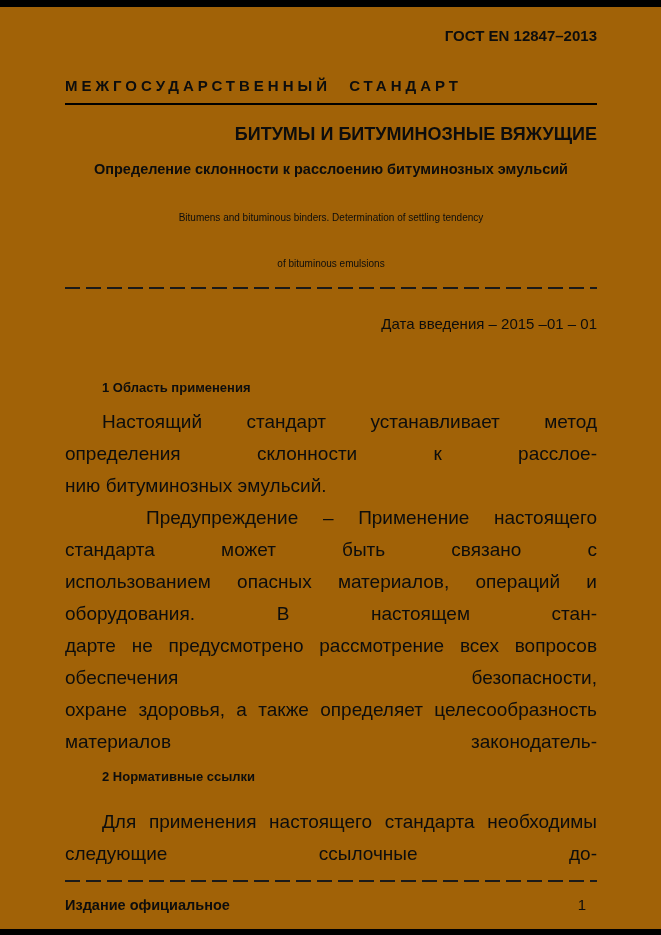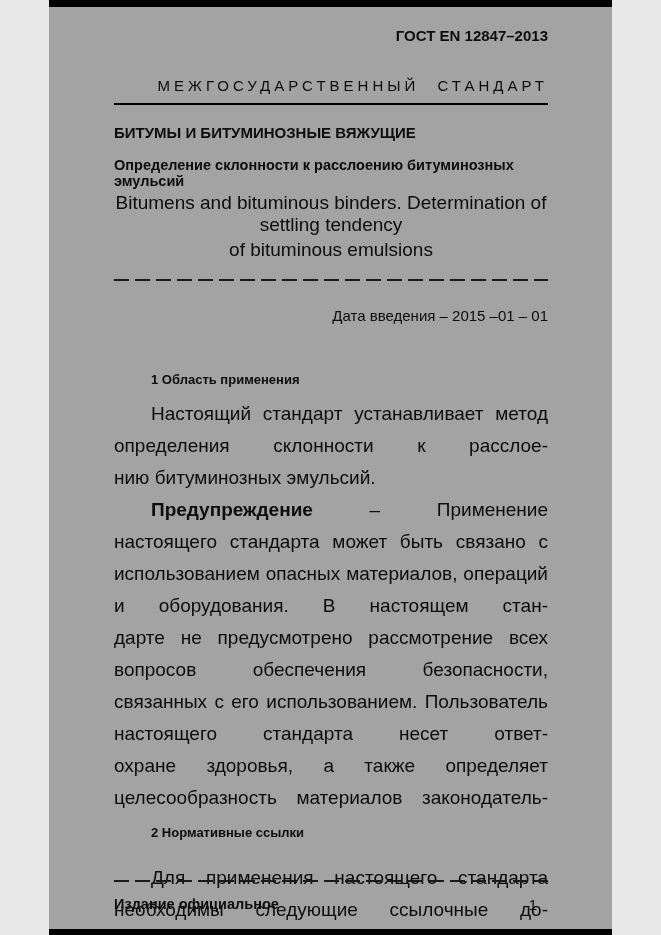--- a/index.html
+++ b/index.html
@@ -1,51 +1,51 @@
 <!DOCTYPE html>
 <html><head>
 <meta charset="utf-8">
 <style>
   html, body { margin: 0; padding: 0; background: #e8e8e8; }
   .page {
     position: relative;
-    width: 563px;
+    width: 661px;
     height: 935px;
     margin: 0 auto;
-    background: #a3a3a3;
+    background: #a16207;
     font-family: "Liberation Sans", sans-serif;
     color: #0d0d0d;
     overflow: hidden;
   }
   .edge-bar { position: absolute; left: 0; right: 0; background: #000; }
   .edge-bar.top { top: 0; height: 7px; }
   .edge-bar.bottom { bottom: 0; height: 6px; }
 
   .content { position: absolute; left: 65px; right: 64px; top: 7px; }
 
   .doc-code {
     margin-top: 20px;
     text-align: right;
     font-weight: bold;
     font-size: 15px;
   }
   .std-type {
     margin-top: 33px;
-    text-align: right;
-    font-weight: normal;
+    text-align: left;
+    font-weight: bold;
     font-size: 15px;
     letter-spacing: 4px;
     word-spacing: 10px;
     white-space: nowrap;
   }
   .header-rule { margin-top: 9px; height: 2px; background: #000; }
 
-  .title-ru   { margin-top: 19px; text-align: left; font-weight: bold; font-size: 15px; }
-  .subtitle-ru{ margin-top: 16px; text-align: left; font-weight: bold; font-size: 14.5px; }
-  .title-en   { margin-top: 3px; text-align: center; font-size: 19px; }
+  .title-ru   { margin-top: 19px; text-align: right; font-weight: bold; font-size: 18px; }
+  .subtitle-ru{ margin-top: 16px; text-align: center; font-weight: bold; font-size: 14.5px; }
+  .title-en   { margin-top: 35px; text-align: center; font-size: 10px; }
 
   .dashed {
     height: 2px;
     background: repeating-linear-gradient(to right, #1a1a1a 0 15px, transparent 15px 21px);
   }
   .dashed.after-titles { margin-top: 18px; }
 
   .effective-date {
     margin-top: 26px;
     text-align: right;
@@ -60,28 +60,28 @@
     line-height: 24px;
   }
   .h-sec.first { margin-top: 44px; margin-bottom: 6px; }
   .h-sec.later { margin-top: 4px; margin-bottom: 14px; line-height: 30px; }
 
   .para { font-size: 19px; line-height: 32px; }
   .para .line { text-align: justify; text-align-last: justify; }
   .para .line.last { text-align-last: left; }
   .indent-first .line:first-child { text-indent: 37px; }
   .line.first { text-indent: 37px; }
-  b.lead { font-weight: bold; }
+  b.lead { font-weight: normal; margin-left: 44px; }
 
   .footer-sep {
     position: absolute; left: 65px; right: 64px; bottom: 53px;
   }
   .footer-row {
     position: absolute; left: 65px; right: 75px; bottom: 22px;
-    display: flex; justify-content: space-between; align-items: flex-start;
+    display: flex; justify-content: space-between; align-items: center;
     font-size: 14.5px;
   }
   .footer-edition { font-weight: bold; }
   .footer-page { font-size: 15px; }
 </style>
 </head>
 <body>
 
 <div class="page">
   <div class="edge-bar top"></div>
@@ -106,21 +106,20 @@
     <div class="para indent-first">
         <div class="line">Настоящий стандарт устанавливает метод определения склонности к расслое-</div>
         <div class="line last">нию битуминозных эмульсий.</div>
       </div>
 
     <div class="para">
       <div class="line first"><b class="lead">Предупреждение</b><span> – Применение настоящего стандарта может быть связано с</span></div>
       <div>
           <div class="line">использованием опасных материалов, операций и оборудования. В настоящем стан-</div>
           <div class="line">дарте не предусмотрено рассмотрение всех вопросов обеспечения безопасности,</div>
-          <div class="line">связанных с его использованием. Пользователь настоящего стандарта несет ответ-</div>
           <div class="line">охране здоровья, а также определяет целесообразность материалов законодатель-</div>
         </div>
     </div>
 
     <div class="h-sec later">2 Нормативные ссылки</div>
 
     <div class="para indent-first">
         <div class="line">Для применения настоящего стандарта необходимы следующие ссылочные до-</div>
       </div>
 

